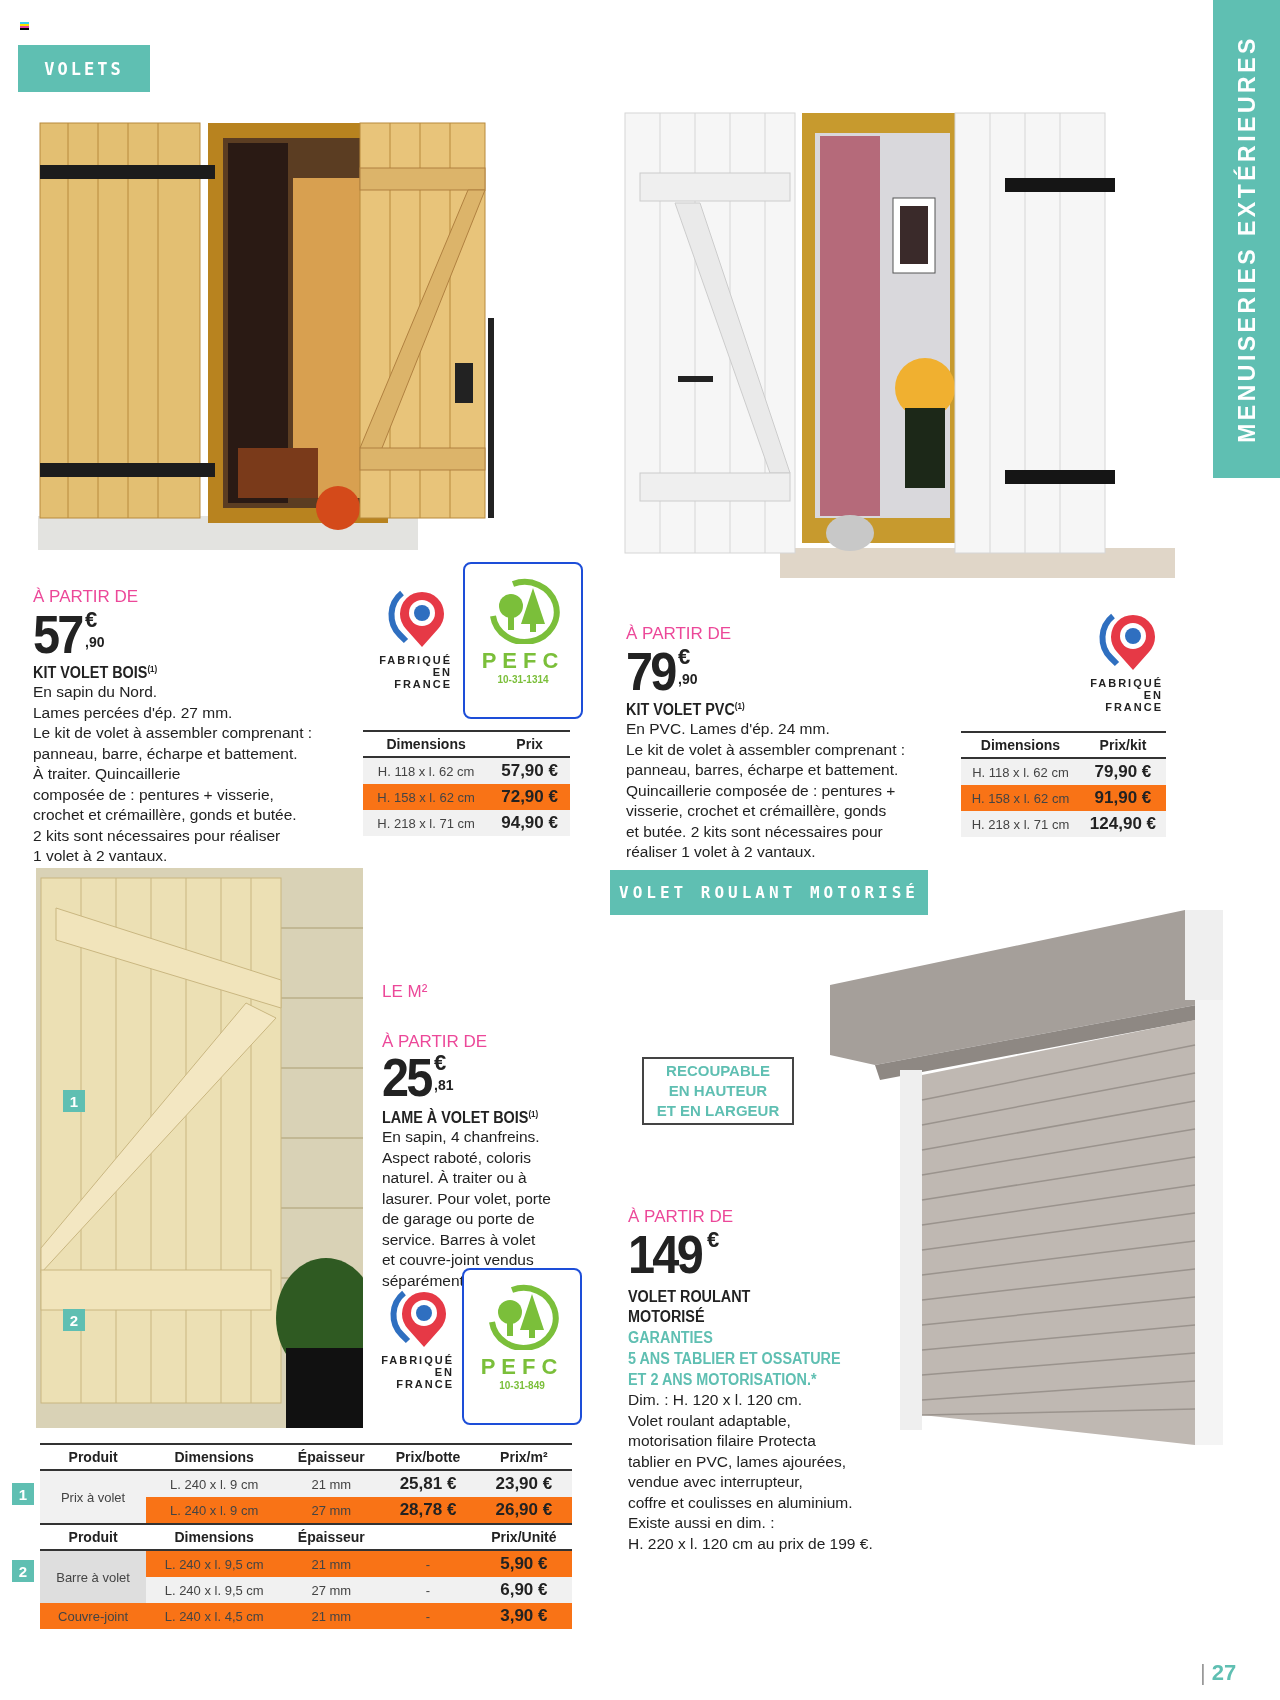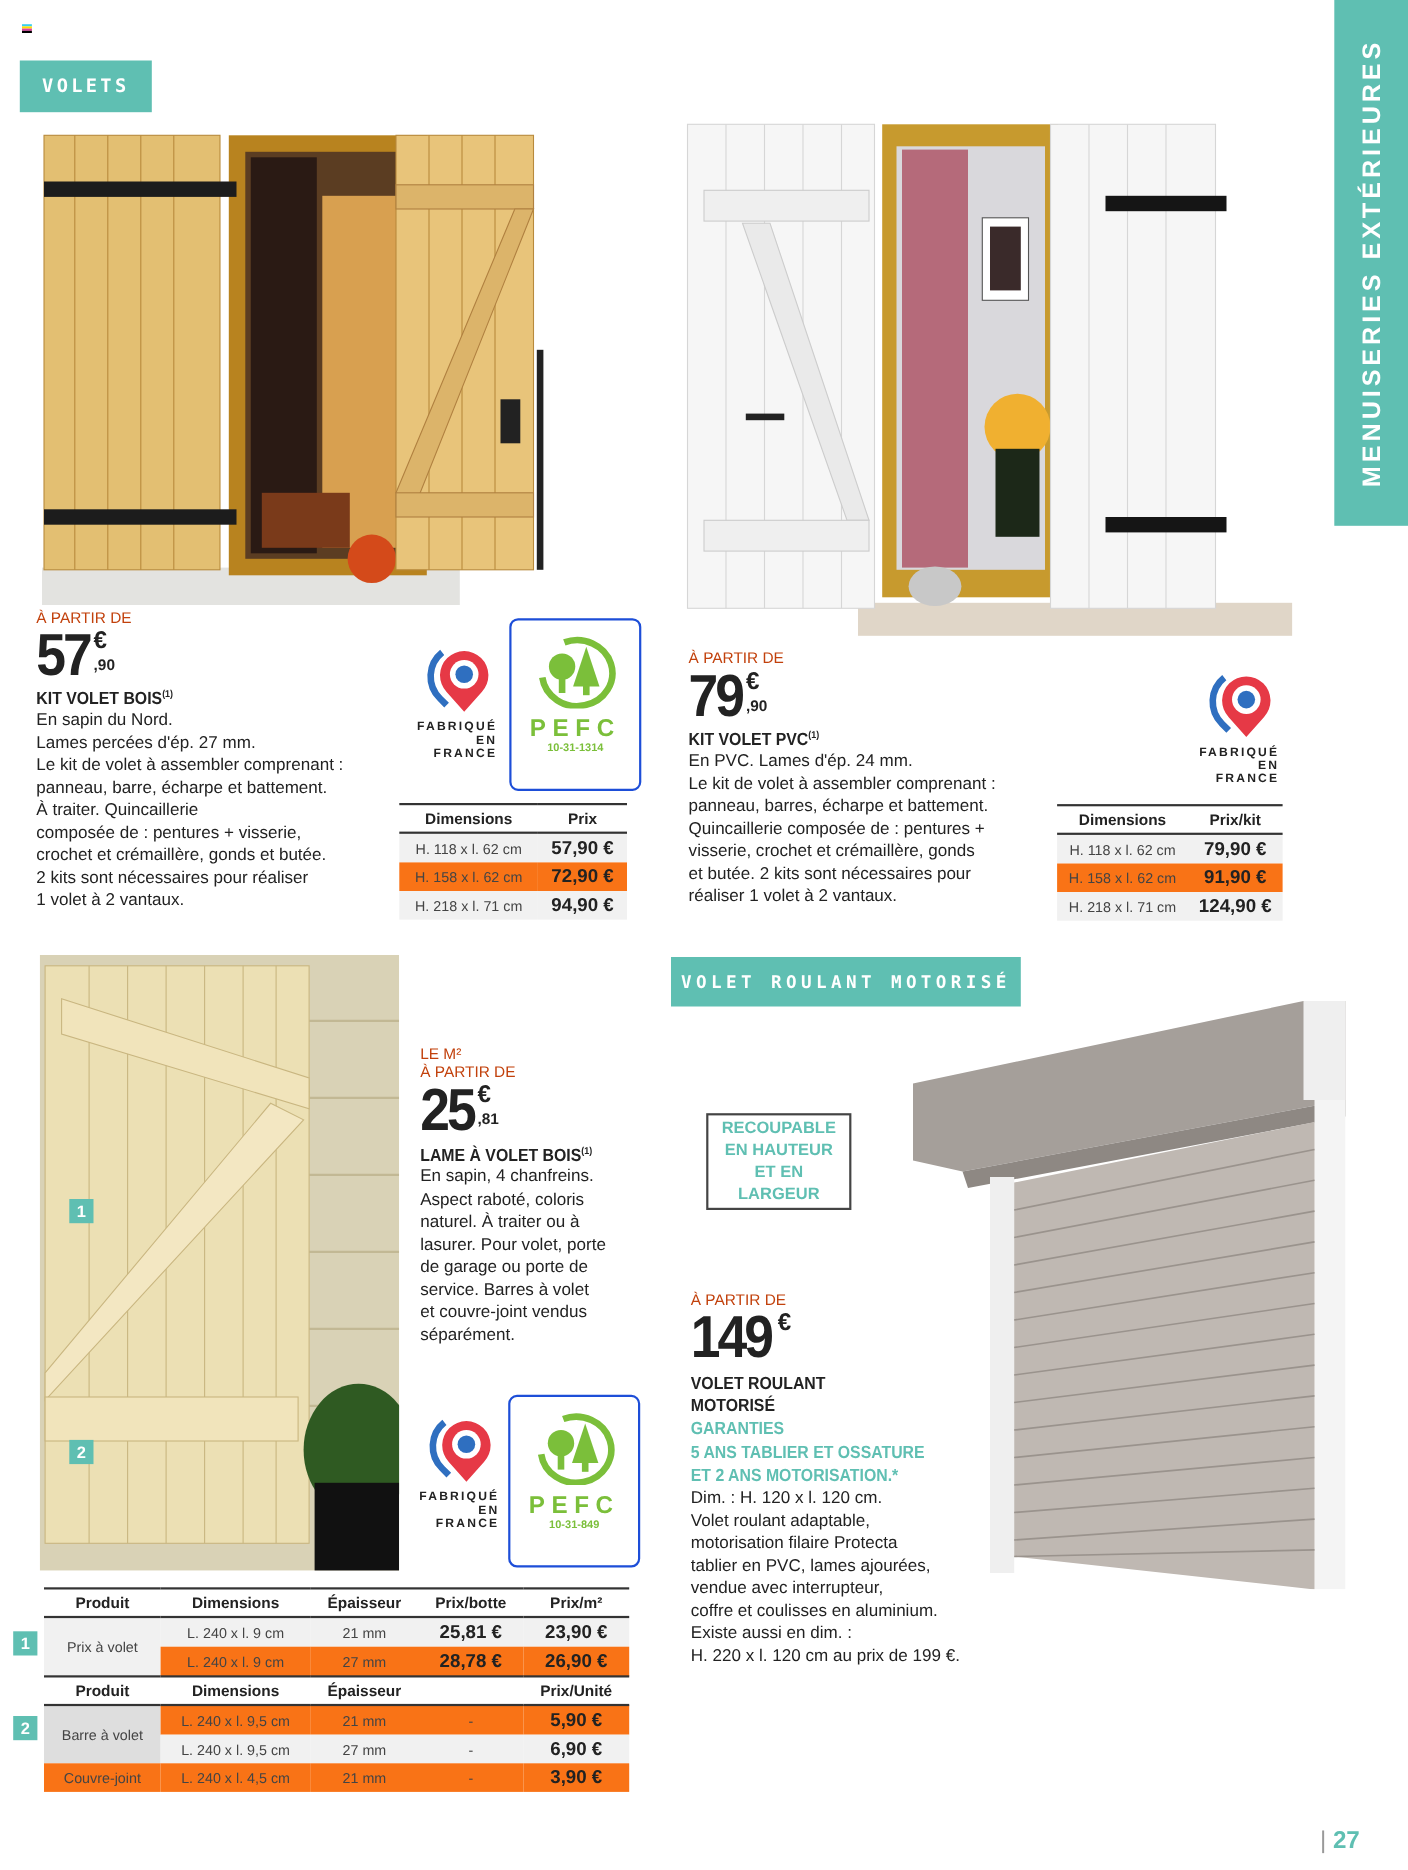--- a/index.html
+++ b/index.html
@@ -5,21 +5,21 @@
   * { box-sizing: border-box; margin: 0; padding: 0; }
   html, body { width: 1280px; height: 1700px; background: #fff; overflow: hidden; }
   body { position: relative; font-family: "Liberation Sans", sans-serif; color: #222; }
   .abs { position: absolute; }
   .cmyk { left: 20px; top: 22px; width: 9px; height: 8px; }
   .cmyk span { display: block; height: 2px; }
   .section-tag { background: #5fbfb2; color: #fff; font-family: "DejaVu Sans Mono", monospace; font-weight: bold; letter-spacing: 3px; display: flex; align-items: center; justify-content: center; }
   .side-tab { left: 1213px; top: 0; width: 67px; height: 478px; background: #5fbfb2; }
   .side-tab-text { position: absolute; left: 50%; top: 50%; transform: translate(-50%, -50%) rotate(-90deg); white-space: nowrap; color: #fff; font-weight: bold; font-size: 23px; letter-spacing: 3.5px; }
   .photo { overflow: hidden; }
-  .apartir { font-size: 14px; color: #c2410c; letter-spacing: 0; }
+  .apartir { font-size: 17px; color: #ec4899; letter-spacing: 0; margin-top: 34px; }
   .price { display: flex; align-items: flex-start; line-height: 1; }
   .price .int { font-family: "Liberation Sans", sans-serif; font-weight: bold; font-size: 54px; letter-spacing: -3px; transform: scaleX(0.9); transform-origin: left; }
   .price .cur { display: flex; flex-direction: column; margin-left: -2px; }
   .price .eur { font-weight: bold; font-size: 22px; margin-top: 2px; }
   .price .dec { font-weight: bold; font-size: 14px; margin-top: 4px; }
   .ptitle { font-weight: bold; font-size: 16px; letter-spacing: 0; transform: scaleX(0.9); transform-origin: left; white-space: nowrap; }
   .ptitle sup { font-size: 9px; }
   .desc { font-size: 15.5px; line-height: 20.5px; color: #222; }
   .desc div { white-space: nowrap; }
   table.pt { border-collapse: collapse; font-size: 13px; }
@@ -43,21 +43,21 @@
 </head>
 <body>
 
 <div class="abs cmyk">
   <span style="background:#3ad0f0"></span>
     <span style="background:#ffe000"></span>
     <span style="background:#e040a0"></span>
     <span style="background:#000"></span>
 </div>
 
-<div class="abs section-tag" style="left:18px;top:45px;width:120px;height:47px;font-size:17px;margin-top:10px;">VOLETS</div>
+<div class="abs section-tag" style="left:18px;top:45px;width:132px;height:47px;font-size:17px;">VOLETS</div>
 
 <div class="abs side-tab">
   <div class="side-tab-text">MENUISERIES EXTÉRIEURES</div>
 </div>
 
 <div class="abs photo" style="left:38px;top:118px;width:530px;height:432px;">
   <svg width="530" height="432" viewBox="0 0 530 432">
     <rect x="0" y="0" width="530" height="432" fill="#fff"></rect>
     <rect x="0" y="398" width="380" height="34" fill="#e3e3e0"></rect>
     <rect x="170" y="5" width="180" height="400" fill="#b8831f"></rect>
@@ -369,21 +369,21 @@
     <td>L. 240 x l. 4,5 cm</td>
         <td>21 mm</td>
         <td>-</td>
         <td class="pr">3,90 €</td>
   </tr>
 </tbody>
   </table>
 
 <div class="abs section-tag" style="left:610px;top:870px;width:318px;height:45px;font-size:16px;letter-spacing:4px;">VOLET ROULANT MOTORISÉ</div>
 
-<div class="abs recoup" style="left:642px;top:1012px;width:132px;">
+<div class="abs recoup" style="left:642px;top:1057px;width:152px;">
   <div>RECOUPABLE</div>
   <div>EN HAUTEUR</div>
   <div>ET EN LARGEUR</div>
 </div>
 
 <div class="abs photo" style="left:825px;top:905px;width:420px;height:540px;">
   <svg width="420" height="540" viewBox="0 0 420 540">
     <polygon points="5,80 360,5 398,5 398,95 50,160 5,150" fill="#a59f9a"></polygon>
     <polygon points="360,5 398,5 398,95 360,95" fill="#efefef"></polygon>
     <polygon points="50,160 398,95 398,110 55,175" fill="#8e8883"></polygon>

